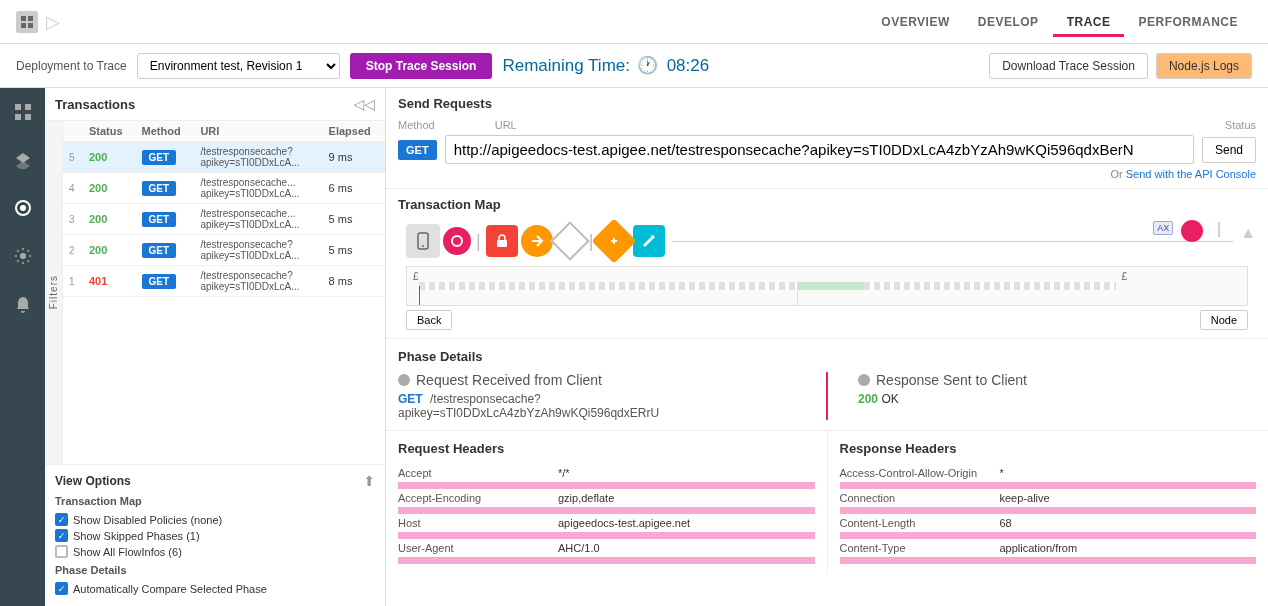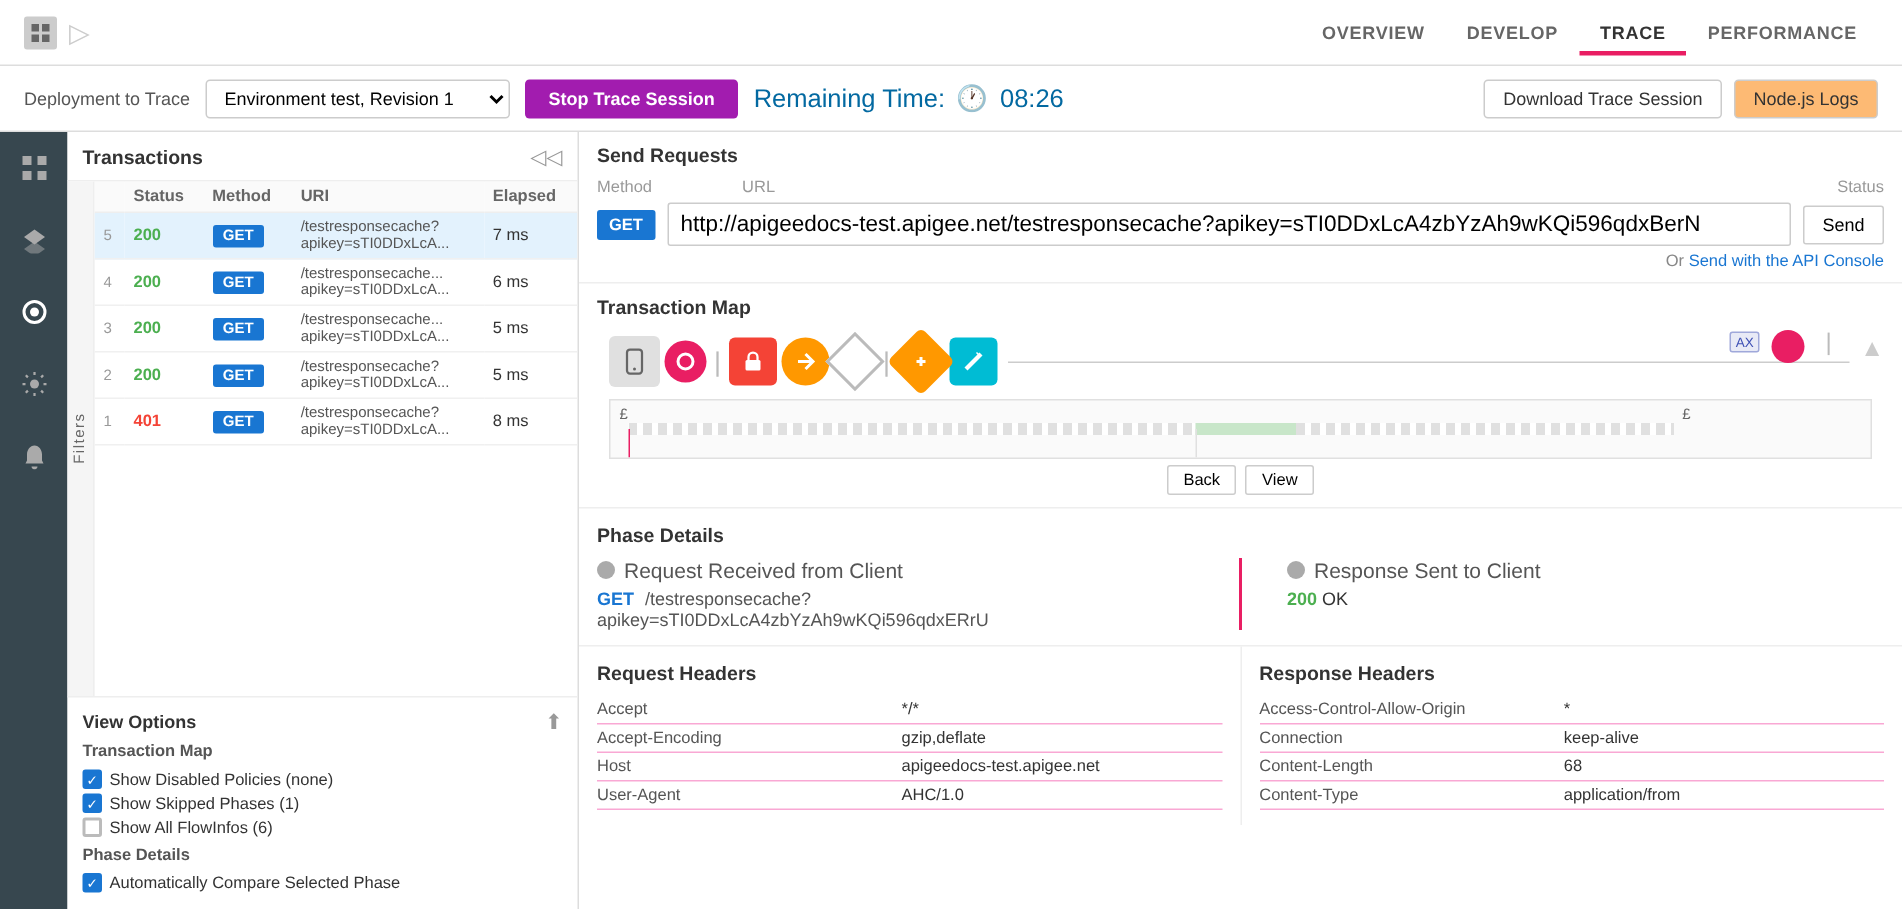--- a/index.html
+++ b/index.html
@@ -223,21 +223,21 @@
     }
     .api-console-link a { color: #1976d2; text-decoration: none; }
 
     
     .transaction-map {
       border-bottom: 1px solid #eee;
       padding: 8px 12px;
     }
     .nav-btns {
       display: flex;
-      justify-content: center;
+      justify-content: space-between;
       gap: 6px;
       margin-top: 4px;
     }
     .nav-btn {
       border: 1px solid #ccc;
       background: #fff;
       border-radius: 2px;
       padding: 3px 10px;
       font-size: 11px;
       cursor: pointer;
@@ -292,22 +292,21 @@
     }
     .headers-panel:last-child { border-right: none; }
     .headers-title {
       font-size: 13px;
       font-weight: bold;
       margin-bottom: 8px;
     }
     .header-row {
       display: flex;
       padding: 3px 0;
-      border-bottom: 1px solid #f9a8d4;
-      gap: 43px;
+      border-bottom: 7px solid #f9a8d4;
     }
     .header-key {
       width: 160px;
       color: #555;
       font-size: 11px;
     }
     .header-val {
       flex: 1;
       color: #333;
       font-size: 11px;
@@ -450,21 +449,21 @@
               <th>URI</th>
               <th>Elapsed</th>
             </tr>
           </thead>
           <tbody>
             <tr class="row-selected">
               <td style="color:#999;font-size:10px;">5</td>
               <td class="status-200">200</td>
               <td><button class="method-btn">GET</button></td>
               <td class="uri-cell">/testresponsecache?<br>apikey=sTI0DDxLcA...</td>
-              <td>7 ms</td>
+              <td>9 ms</td>
             </tr>
             <tr>
               <td style="color:#999;font-size:10px;">4</td>
               <td class="status-200">200</td>
               <td><button class="method-btn">GET</button></td>
               <td class="uri-cell">/testresponsecache...<br>apikey=sTI0DDxLcA...</td>
               <td>6 ms</td>
             </tr>
             <tr>
               <td style="color:#999;font-size:10px;">3</td>
@@ -609,21 +608,21 @@
           <span style="position:absolute;left:6px;top:4px;font-size:10px;color:#666;">£</span>
           <div style="position:absolute;left:12px;top:50%;transform:translateY(-50%);height:8px;width:45%;background:repeating-linear-gradient(90deg,#e0e0e0 0px,#e0e0e0 6px,#fff 6px,#fff 10px);"></div>
           <div style="position:absolute;left:calc(12px + 45%);top:50%;transform:translateY(-50%);height:8px;width:8%;background:#c8e6c9;"></div>
           <div style="position:absolute;left:calc(12px + 53%);top:50%;transform:translateY(-50%);height:8px;width:30%;background:repeating-linear-gradient(90deg,#e0e0e0 0px,#e0e0e0 6px,#fff 6px,#fff 10px);"></div>
           <span style="position:absolute;right:120px;top:4px;font-size:10px;color:#666;">£</span>
           <div style="position:absolute;bottom:0;left:12px;width:1px;height:50%;background:#e91e63;"></div>
           <div style="position:absolute;bottom:0;left:calc(12px + 45%);width:1px;height:50%;background:#e0e0e0;"></div>
         </div>
         <div class="nav-btns">
           <button class="nav-btn">Back</button>
-          <button class="nav-btn">View</button>
+          <button class="nav-btn">Node</button>
         </div>
       </div>
     </div>
 
     <div class="phase-details">
       <div class="section-title">Phase Details</div>
       <div class="phase-row">
         <div class="phase-item">
           <div class="phase-title">
             <div class="phase-dot"></div>

